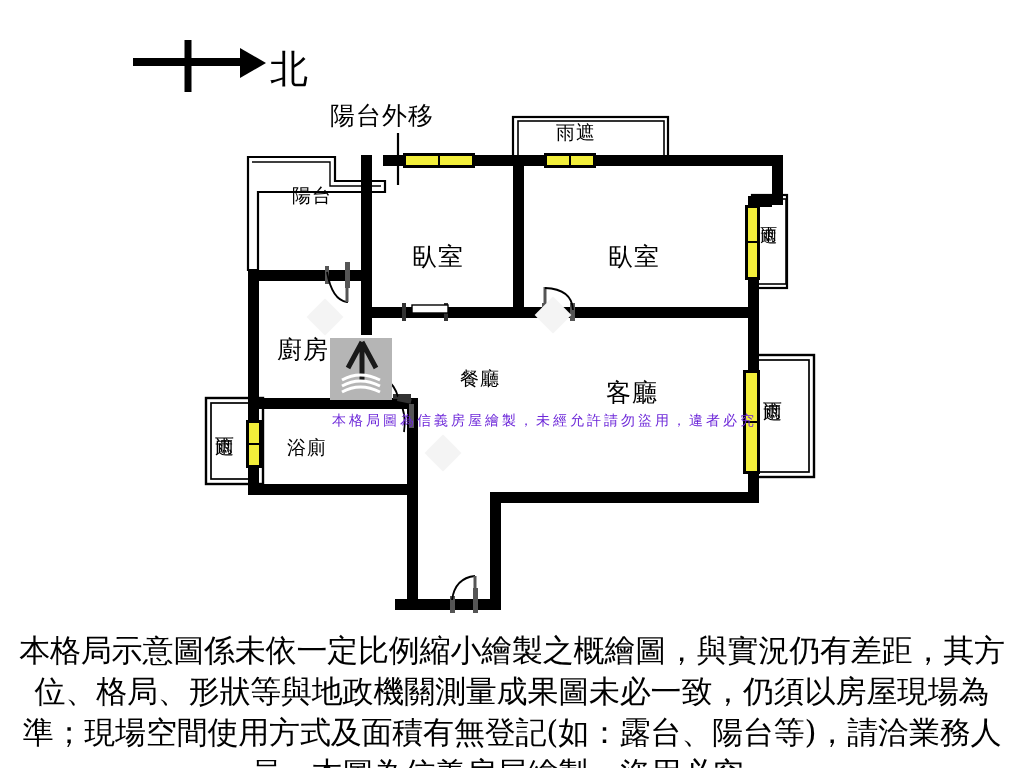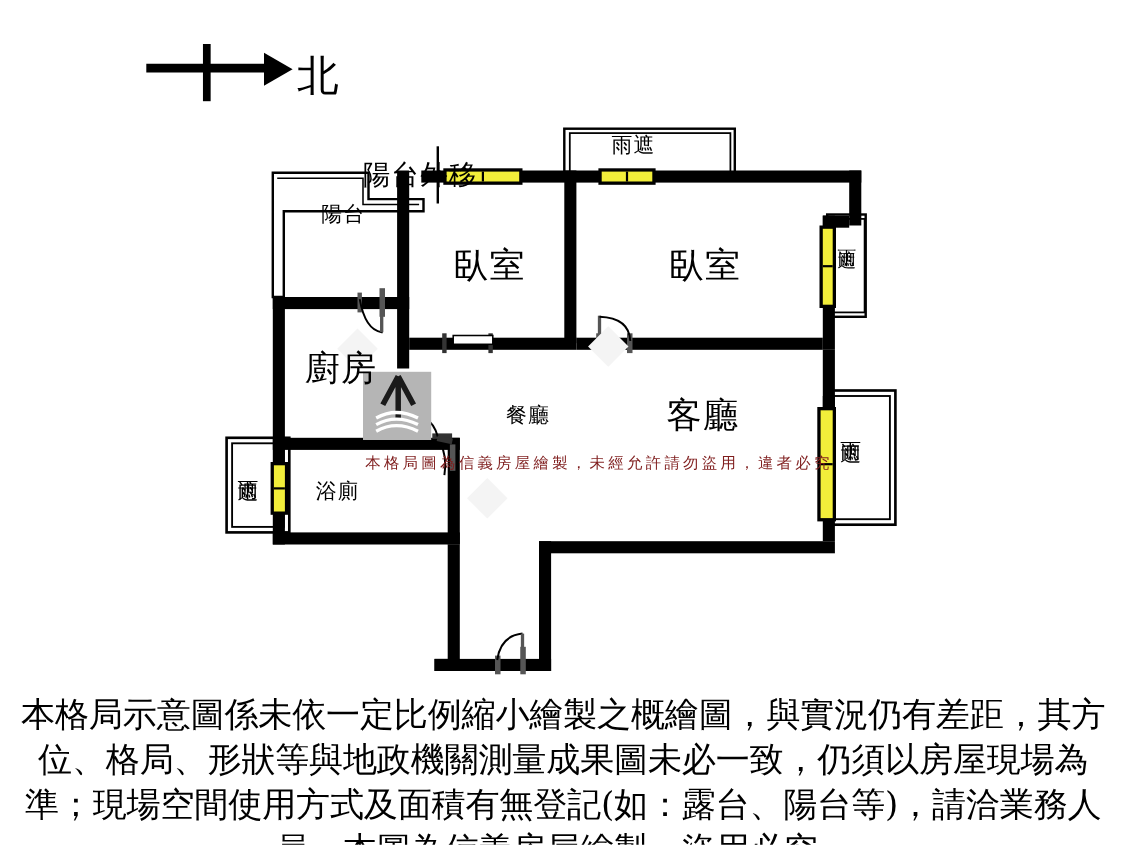--- a/index.html
+++ b/index.html
@@ -28,30 +28,30 @@
     height: 630px;
   }
   .plan-label {
     position: absolute;
     font-family: "DejaVu Serif", "Liberation Serif", serif;
     color: #000000;
     white-space: nowrap;
     letter-spacing: 1px;
     line-height: 1;
   }
-  .room-label { font-size: 32px; }
+  .room-label { font-size: 25px; margin-top: 19px; }
   .small-label { font-size: 19px; }
   .tiny-label { font-size: 17px; }
   .vert-label {
     writing-mode: vertical-rl;
     text-orientation: upright;
     letter-spacing: 0px;
     line-height: 1.02;
   }
-  .callout-label { font-size: 25px; margin-top: 43px; }
+  .callout-label { font-size: 25px; }
   #north-label {
     position: absolute;
     left: 270px;
     top: 44px;
     font-size: 38px;
     font-family: "DejaVu Serif", "Liberation Serif", serif;
     color: #000;
   }
   
   #watermark {
@@ -86,21 +86,21 @@
     left: 6px;
     top: 2px;
     width: 50px;
     height: 58px;
   }
   #wm-sub {
     position: absolute;
     left: 2px;
     top: 82px;
     font-size: 14px;
-    color: #7f1d1d;
+    color: #6d28d9;
     font-family: "DejaVu Sans", "Liberation Sans", sans-serif;
     letter-spacing: 3px;
     white-space: nowrap;
   }
   
   .wm-diamond {
     position: absolute;
     width: 26px;
     height: 26px;
     background: #f4f4f4;

